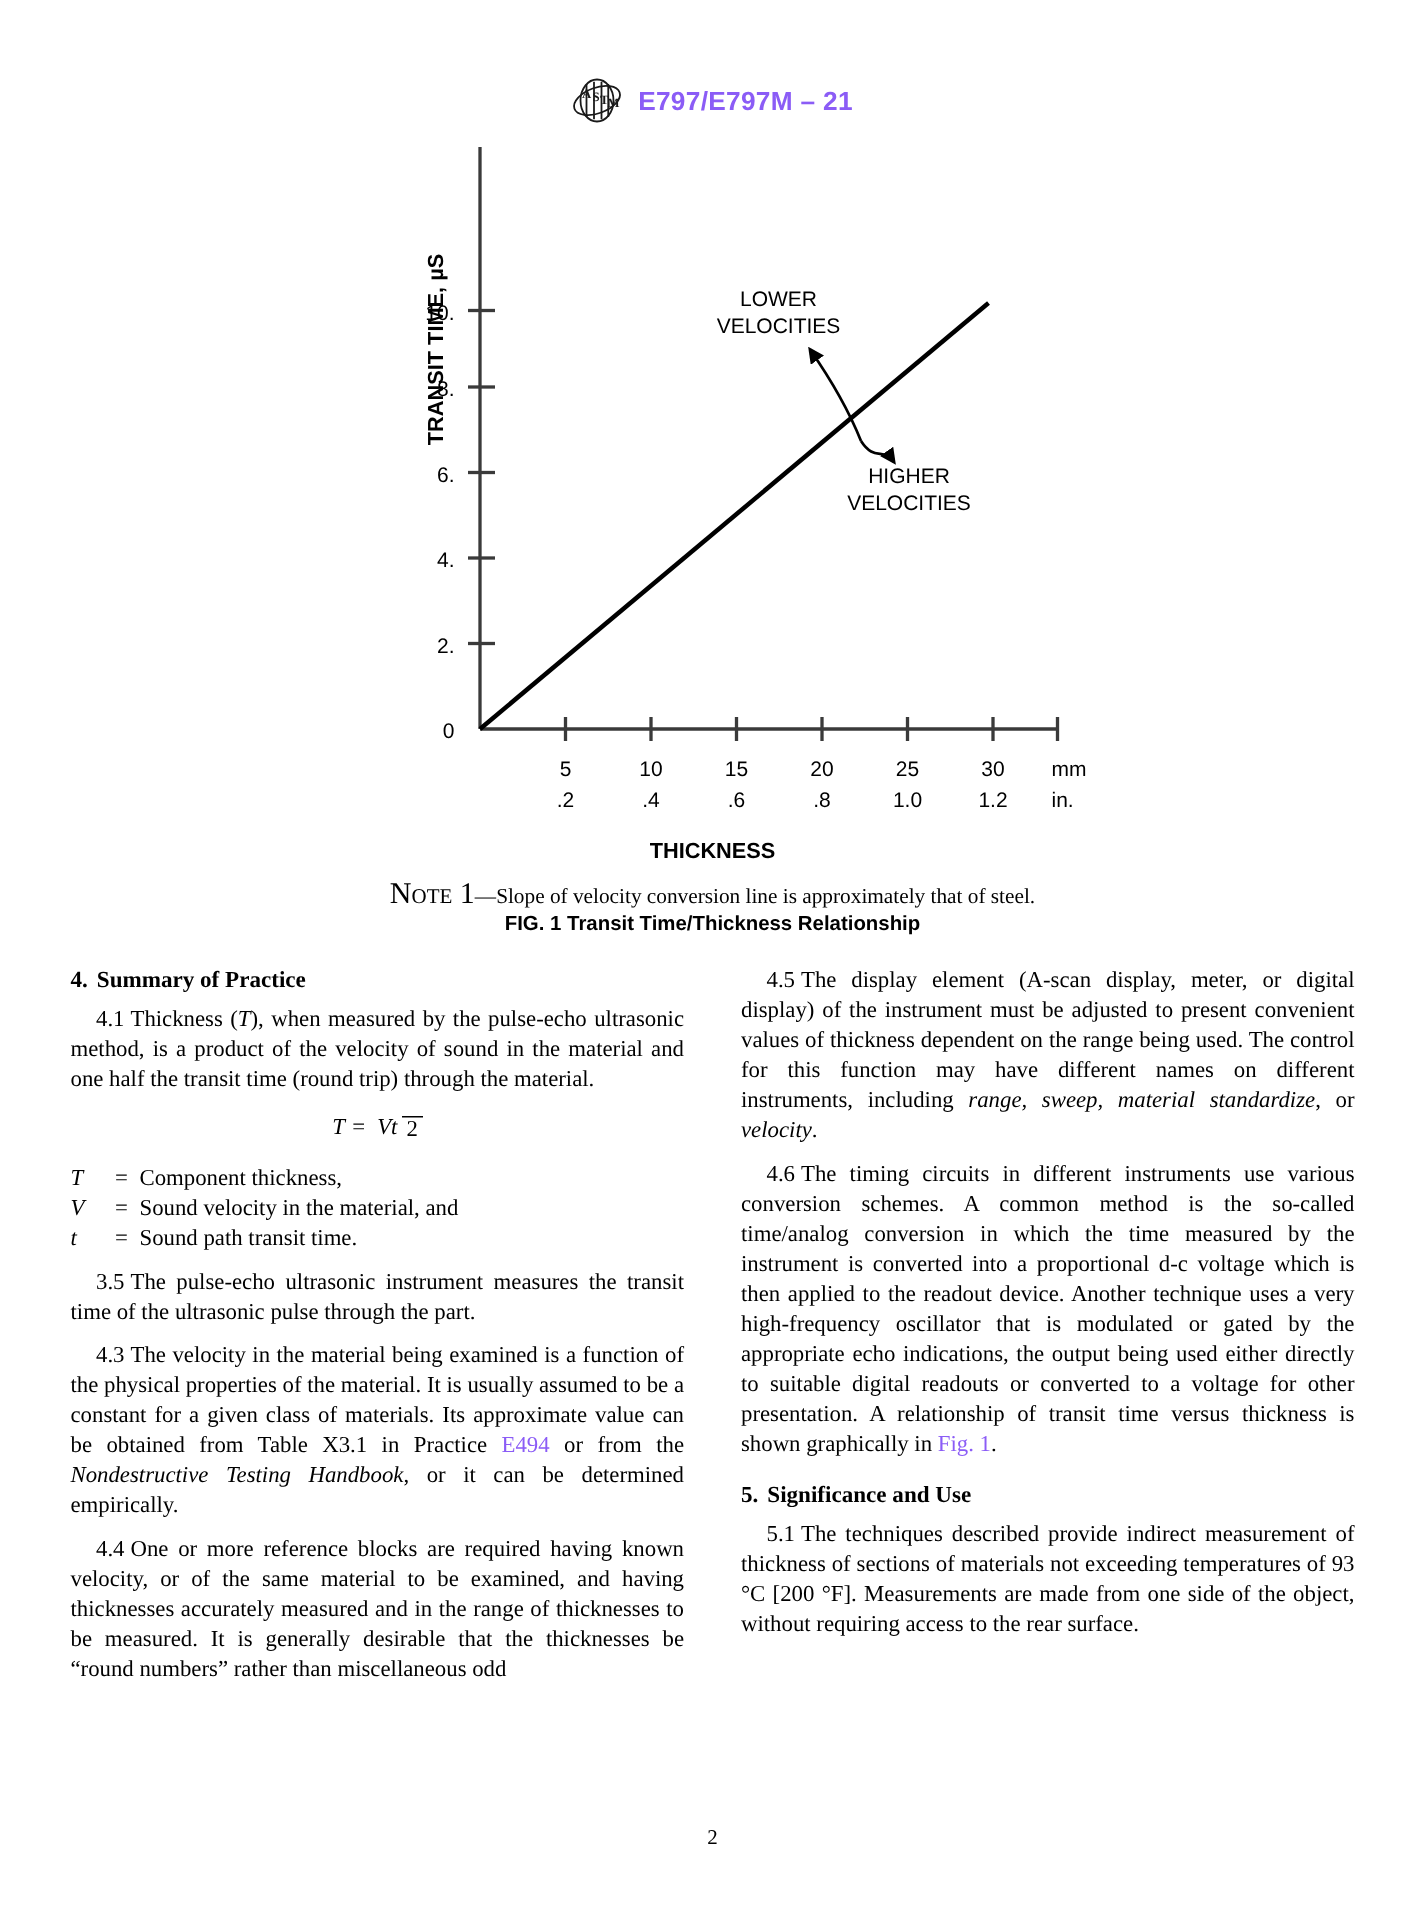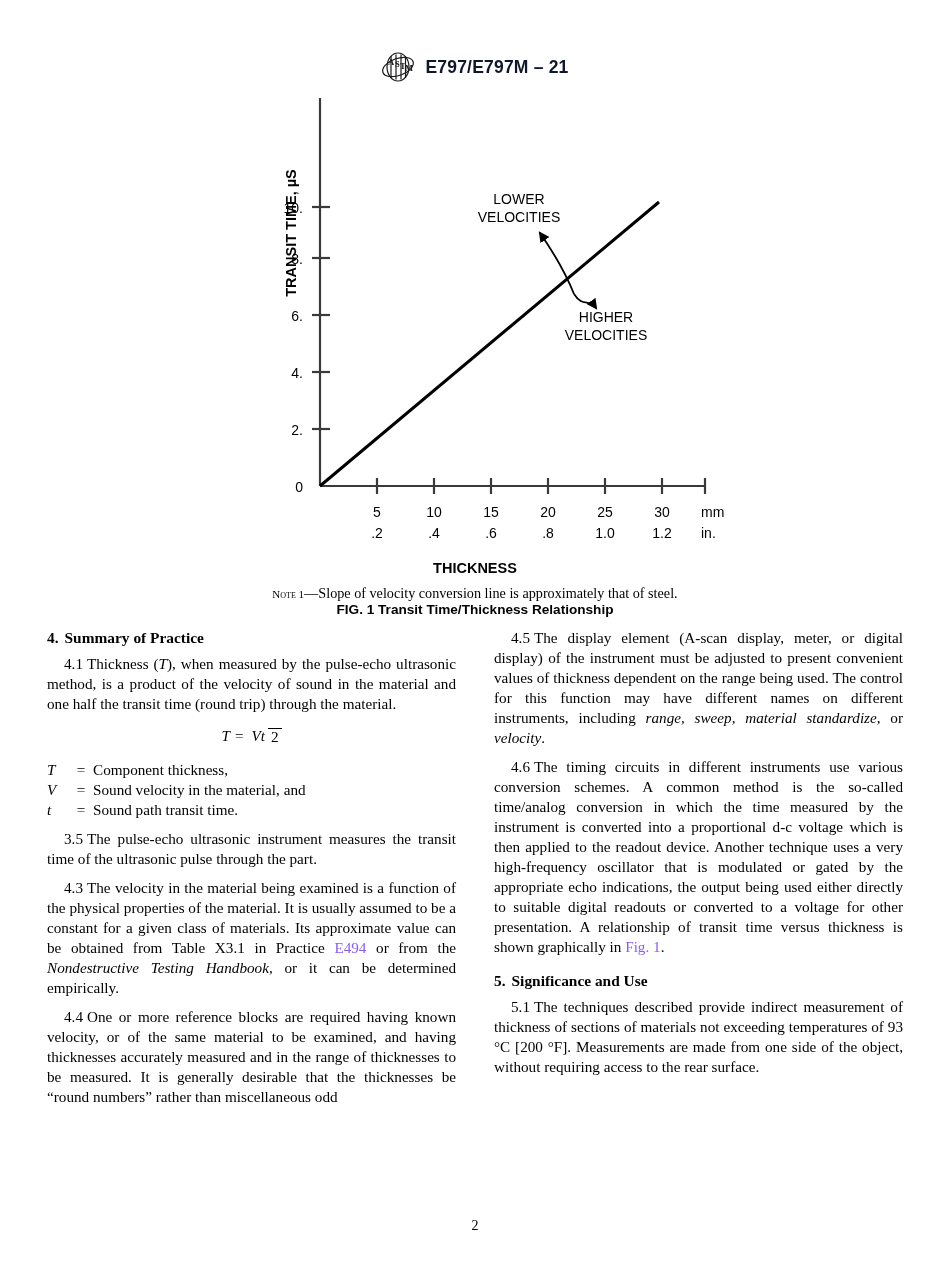--- a/index.html
+++ b/index.html
@@ -27,21 +27,21 @@
     align-items: center;
     justify-content: center;
     gap: 10px;
   }
   .astm-logo { width: 34px; height: 30px; display: block; }
   .designation {
     font-family: "Liberation Sans", sans-serif;
     font-weight: bold;
     font-size: 17.5px;
     letter-spacing: 0.2px;
-    color: #0f172a;
+    color: #8b5cf6;
   }
 
   
   .figure-block {
     position: absolute;
     top: 88px;
     left: 0;
     width: 950px;
   }
   .figure-svg-wrap { width: 950px; height: 470px; }
@@ -64,34 +64,34 @@
     margin-top: 2px;
   }
   .fig-note {
     text-align: center;
     font-family: "Liberation Serif", serif;
     font-size: 14.2px;
     margin-top: 9px;
   }
   .note-label {
     font-variant: small-caps;
-    font-size: 11px;
+    font-size: 20px;
   }
   .fig-caption {
     text-align: center;
     font-family: "Liberation Sans", sans-serif;
     font-weight: bold;
     font-size: 13.6px;
     margin-top: 0;
   }
 
   
   .columns {
     position: absolute;
-    top: 628px;
+    top: 644px;
     left: 47px;
     width: 856px;
     display: flex;
     gap: 38px;
   }
   .col { width: 409px; }
 
   h2.sect {
     font-family: "Liberation Serif", serif;
     font-weight: bold;

